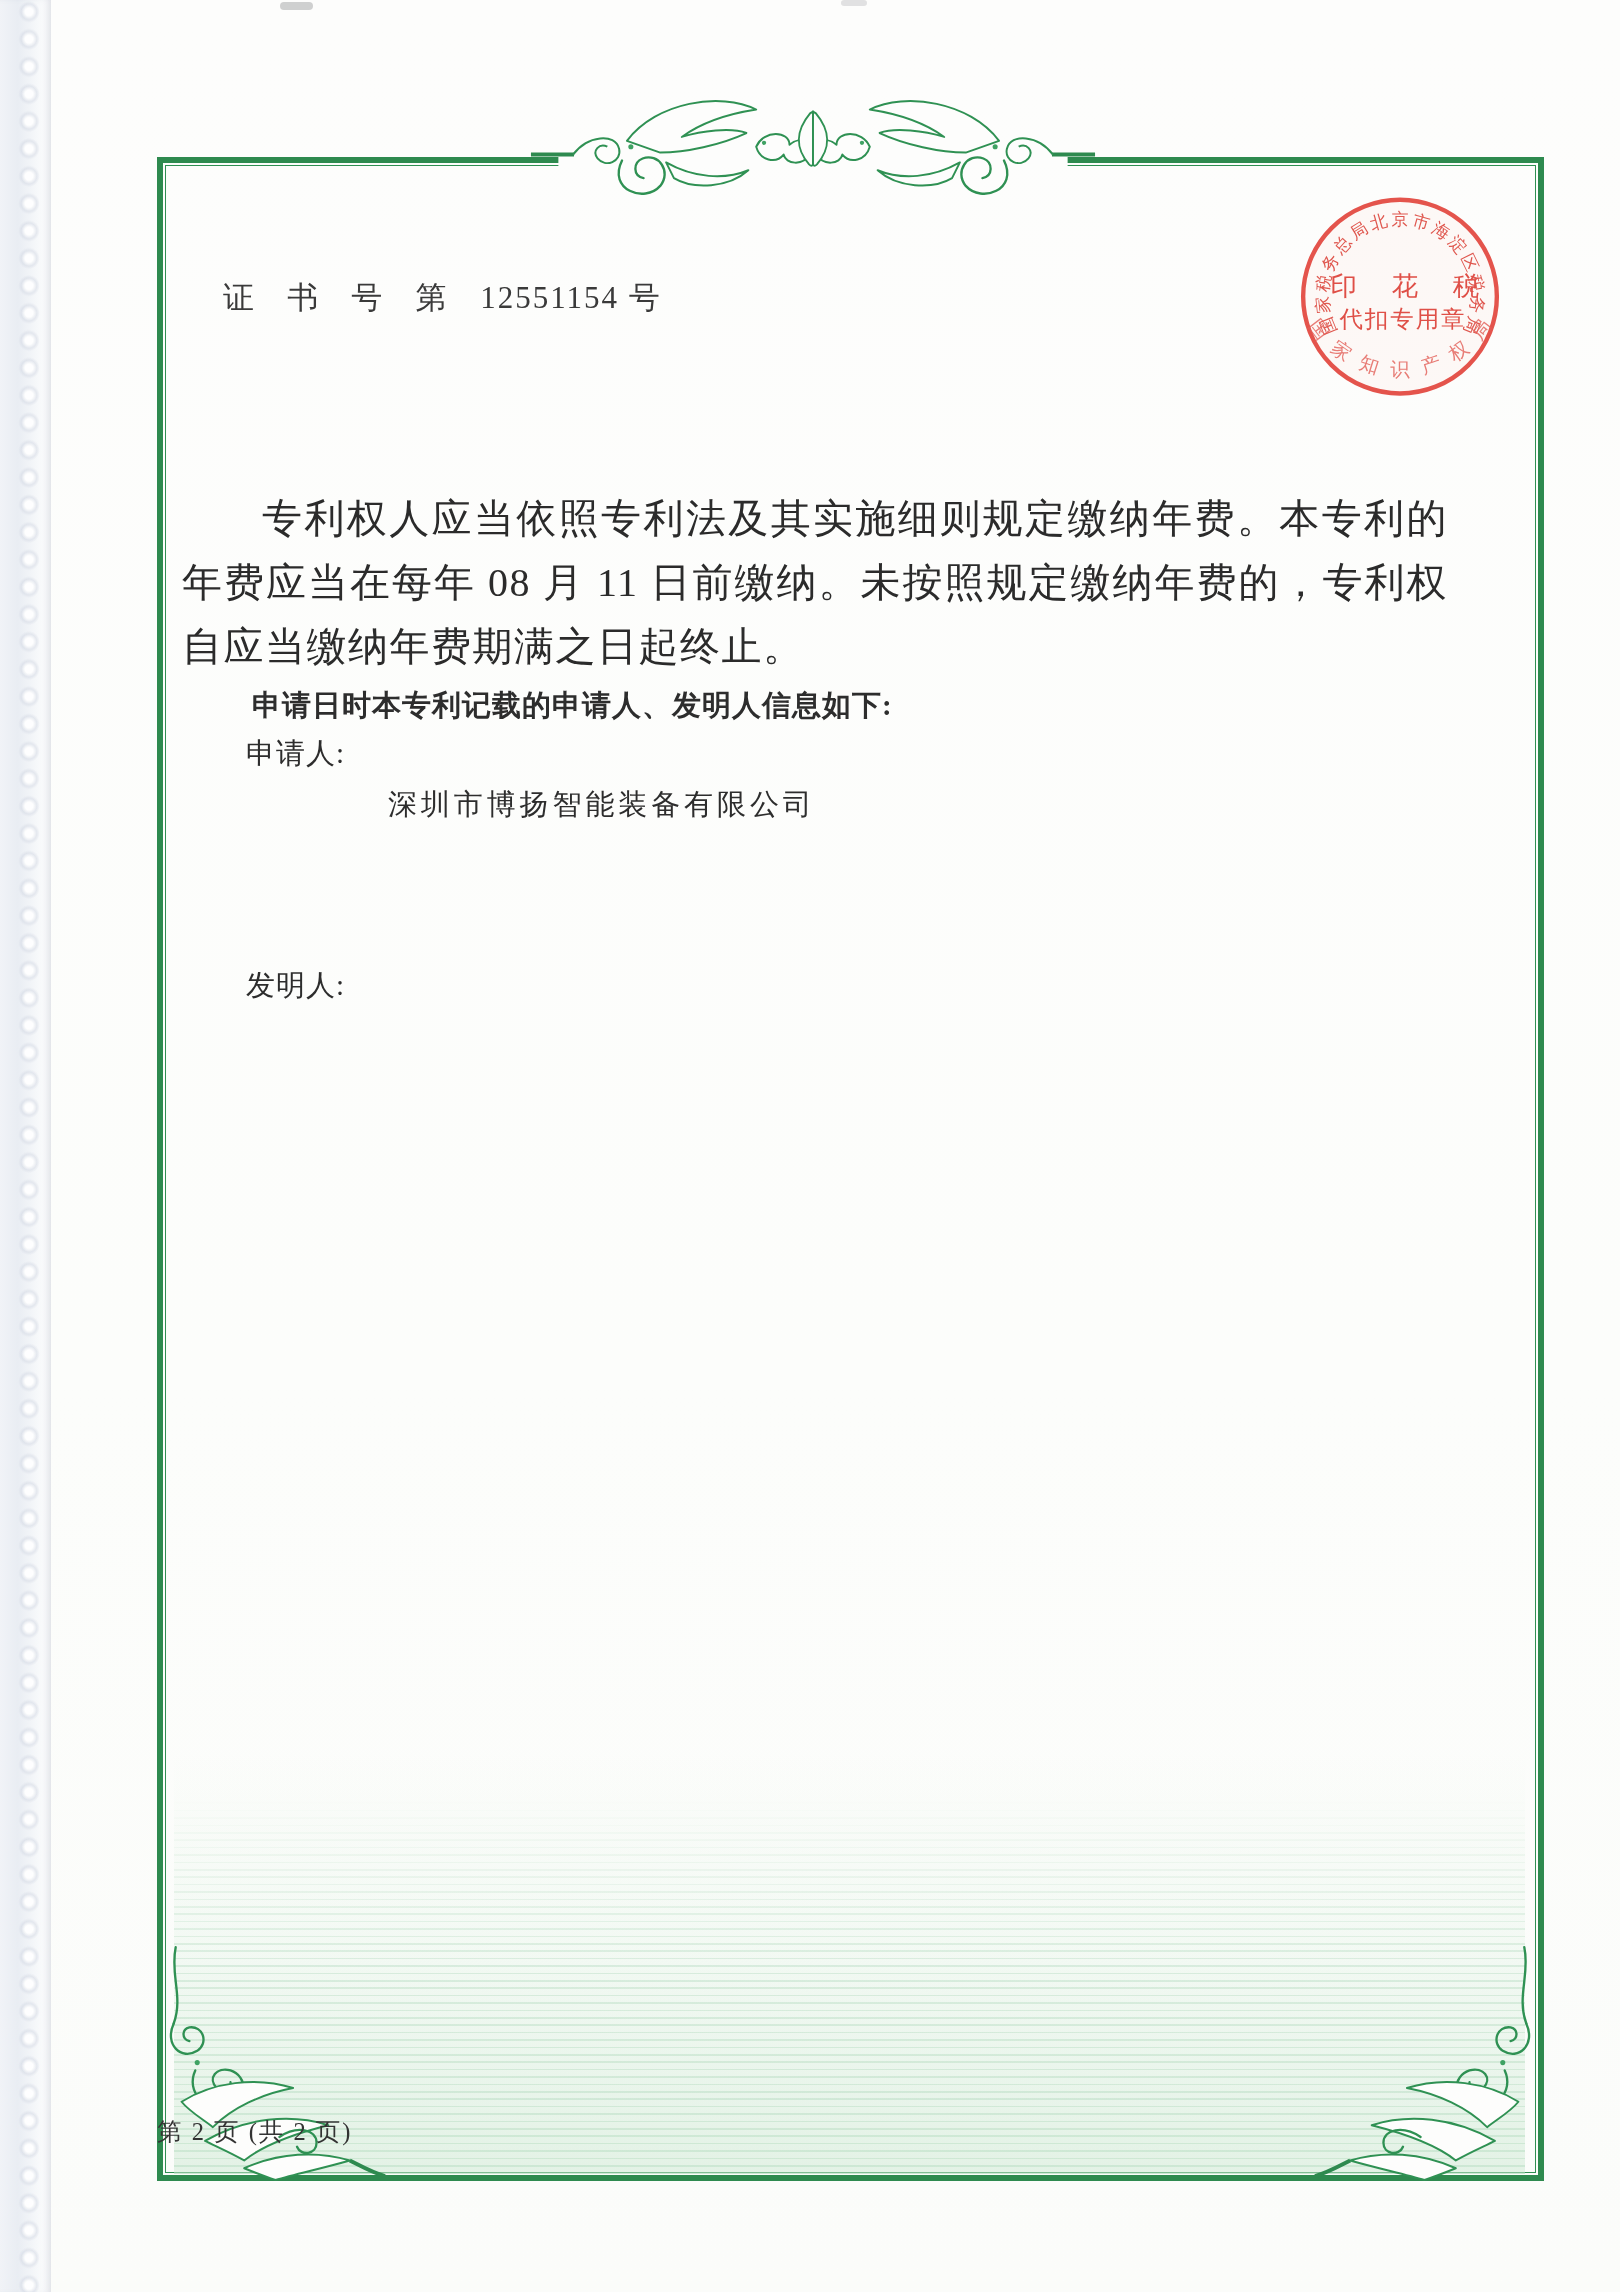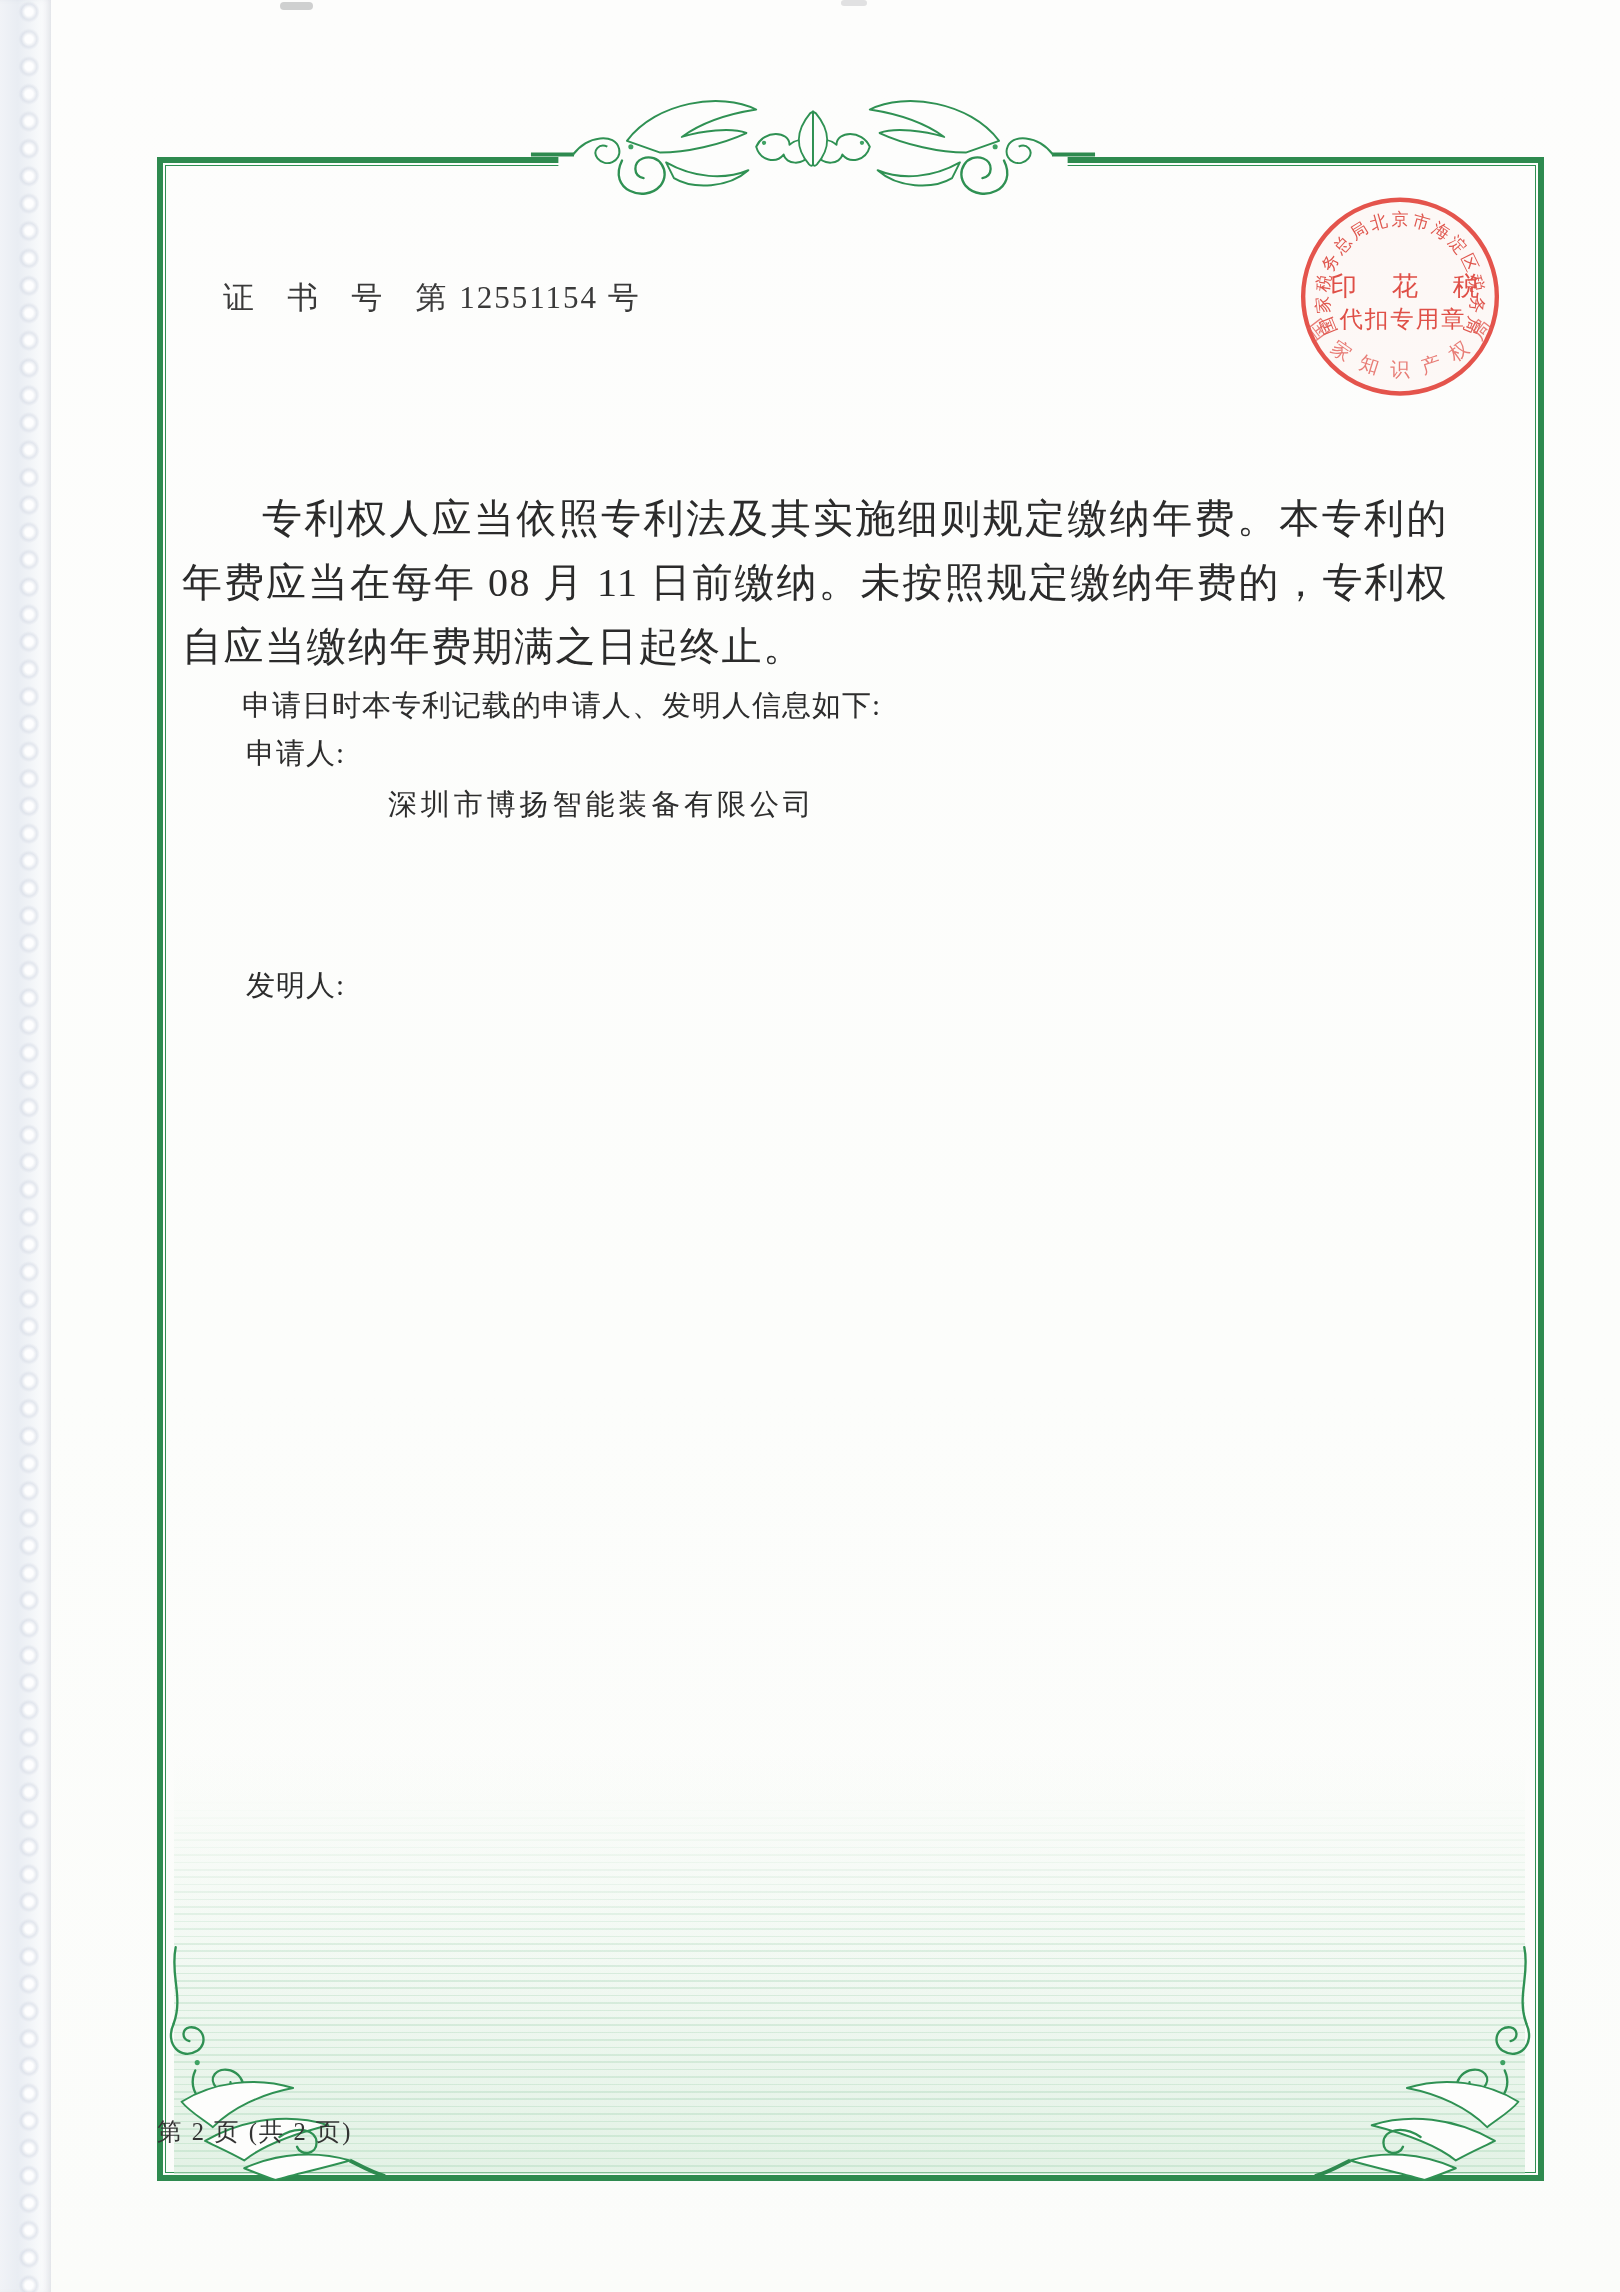--- a/index.html
+++ b/index.html
@@ -56,25 +56,25 @@
   .stamp-ring{fill:rgba(255,80,70,.03);stroke:#e2463e;stroke-width:4.5;}
   .stamp-arc-char{font-size:17.5px;fill:#dd4a41;text-anchor:middle;dominant-baseline:central;font-family:"Liberation Sans",sans-serif;}
   .stamp-bottom-char{font-size:20px;fill:#e05048;opacity:.8;text-anchor:middle;dominant-baseline:central;font-family:"Liberation Sans",sans-serif;}
   .stamp-center1{font-size:27px;fill:#dd4138;letter-spacing:14px;text-anchor:middle;font-family:"Liberation Sans",sans-serif;}
   .stamp-center2{font-size:24px;fill:#dd4138;letter-spacing:2px;text-anchor:middle;font-family:"Liberation Sans",sans-serif;}
 
   
   .t{position:absolute;color:#2d2d2d;font-size:29px;letter-spacing:1px;white-space:nowrap;}
   .cert{left:223px;top:277px;font-size:31px;color:#3a3a3a;}
   .cert .sp{letter-spacing:12.7px;}
-  .cert .num{letter-spacing:2px;margin-left:0;}
+  .cert .num{letter-spacing:2px;margin-left:21px;}
   .cert .suf{margin-left:9.8px;}
   .para{left:182px;top:487px;width:1266px;font-size:40px;line-height:64px;
         text-align:justify;text-indent:2em;letter-spacing:1.5px;white-space:normal;color:#2b2b2b;}
-  .heading{left:242px;top:686px;}
+  .heading{left:252px;top:686px;font-weight:bold;}
   .applicant-label{left:246px;top:734px;}
   .company{left:388px;top:785px;letter-spacing:3.9px;}
   .inventor-label{left:246px;top:966px;}
   .inventors{left:469px;top:1020px;letter-spacing:2px;}
   .footer{left:157px;top:2115px;width:1382px;text-align:left;font-size:24.5px;letter-spacing:2px;color:#333;}
 </style>
 </head>
 <body>
 
 <div class="canvas">

